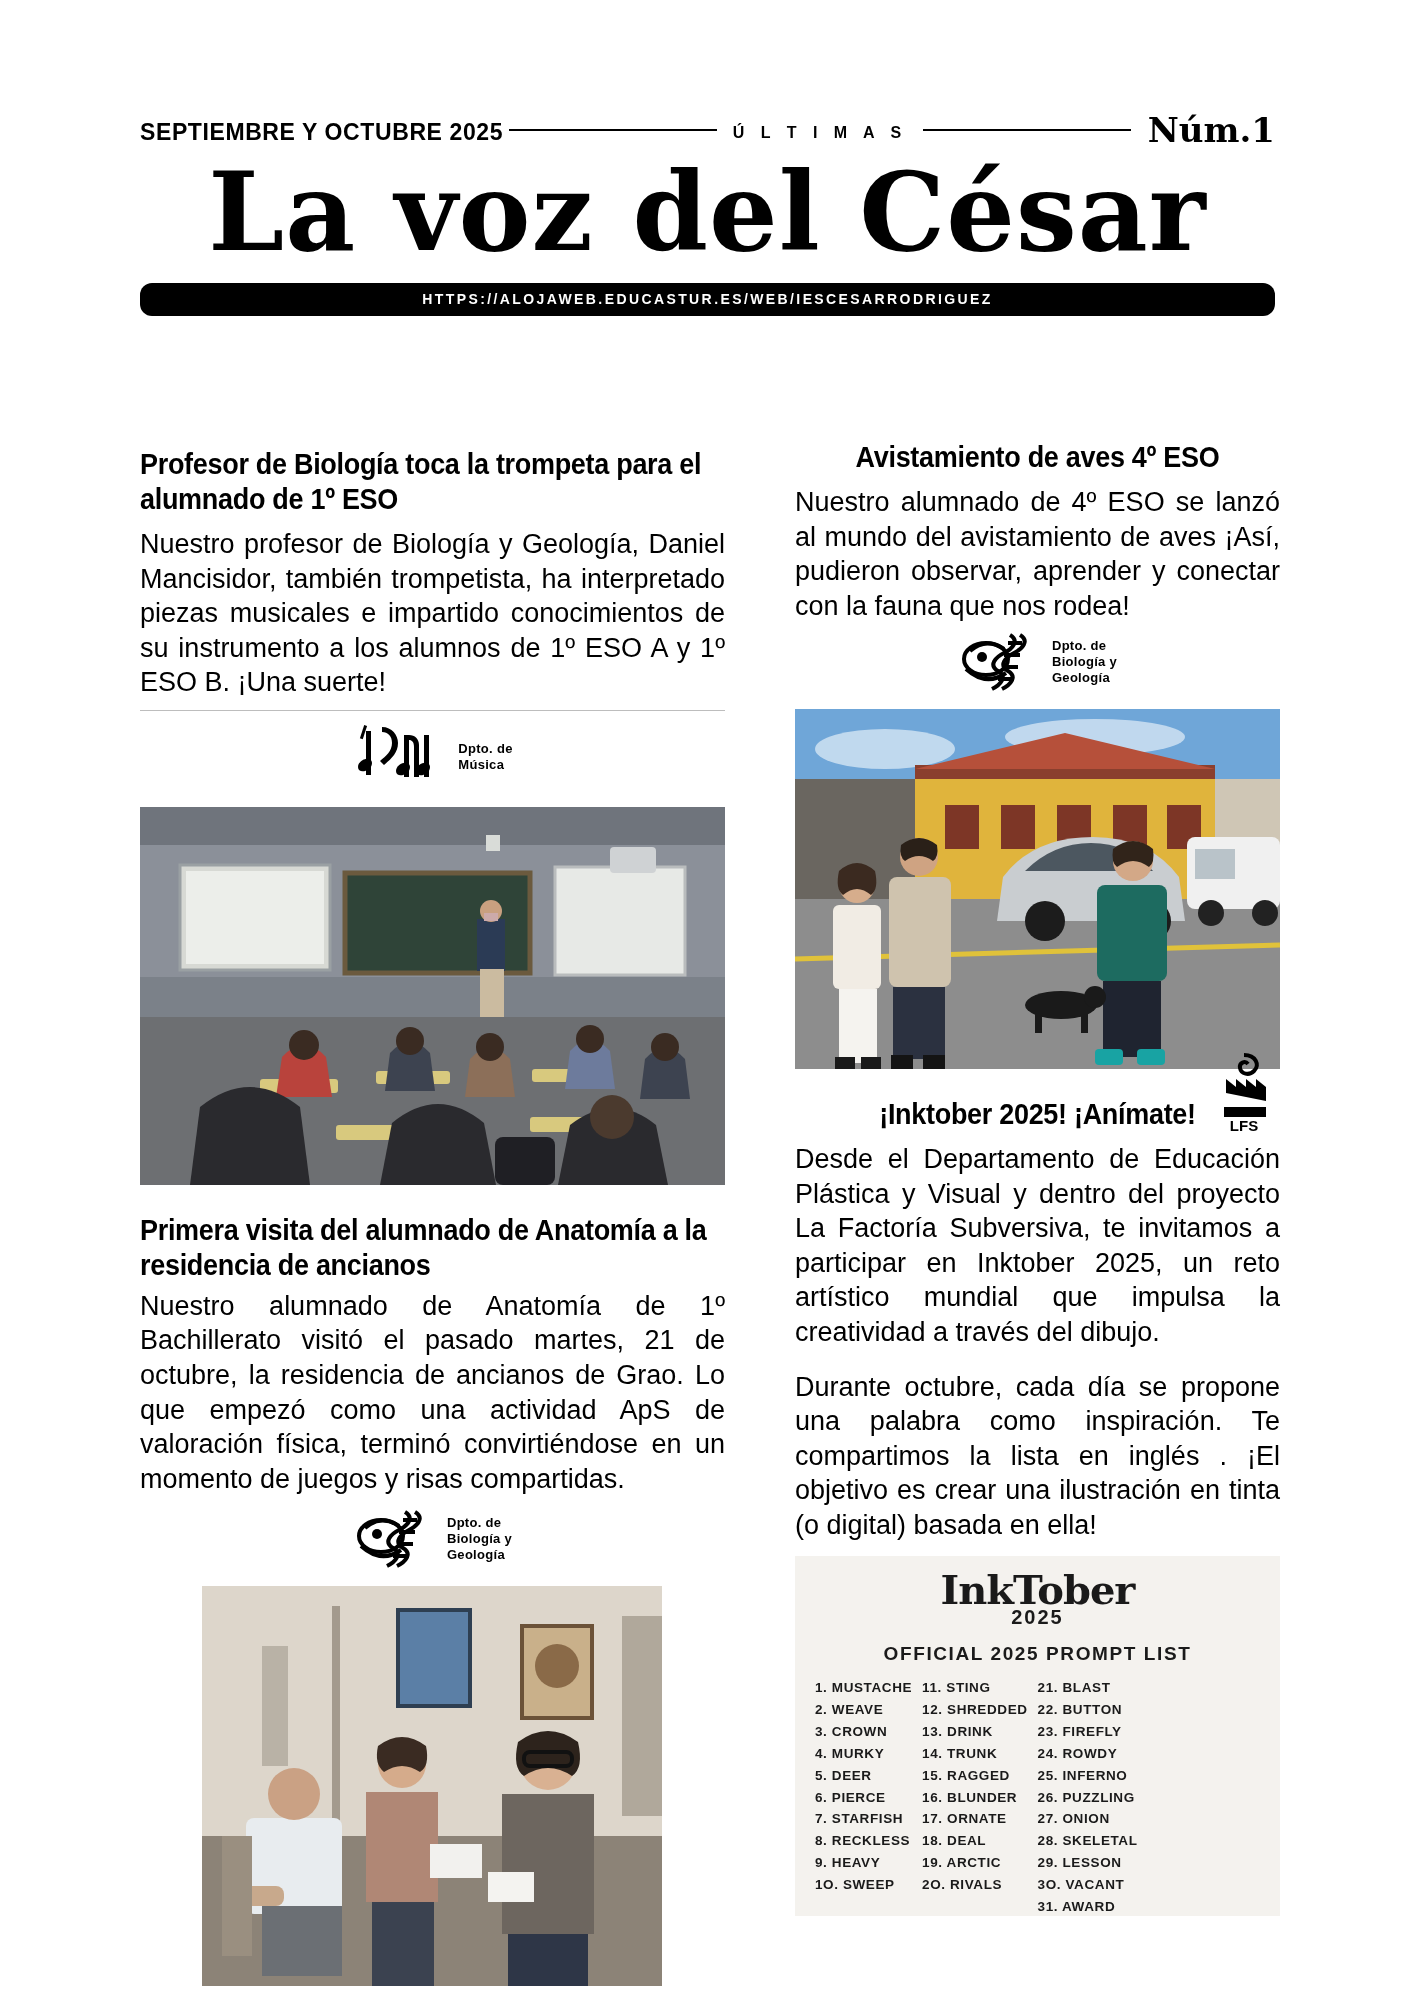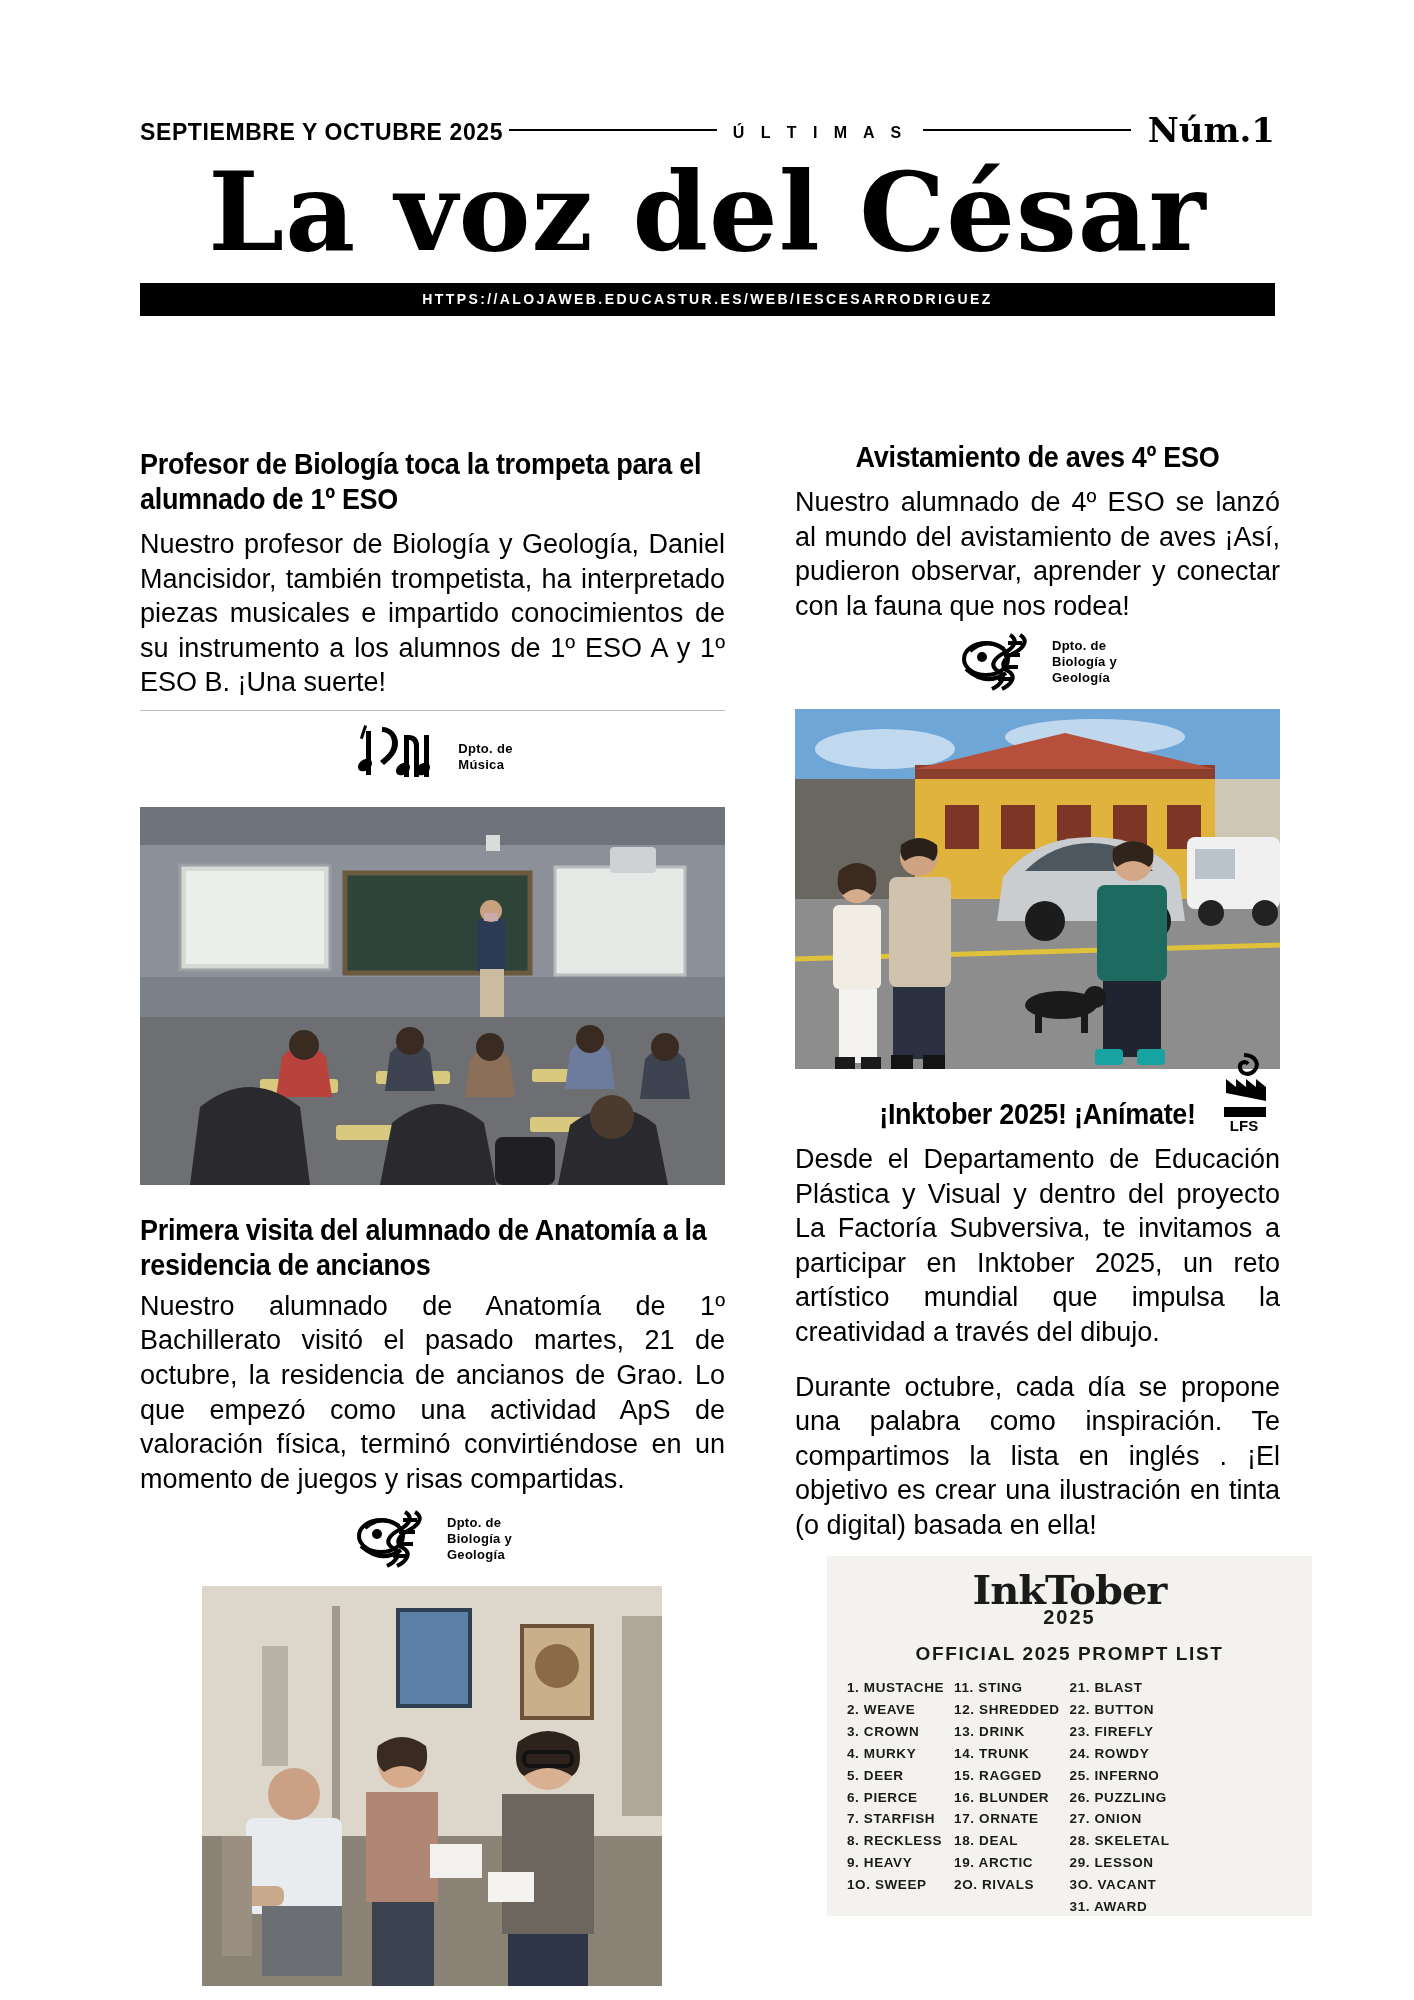--- a/index.html
+++ b/index.html
@@ -86,20 +86,21 @@
   }
   .mast-url-bar {
     margin-top: 14px;
     background: #000;
     color: #fff;
     text-align: center;
     font-size: 14px;
     font-weight: bold;
     letter-spacing: 2.4px;
     padding: 8px 0 9px 0;
+    border-radius: 12px;
   }
 
   
   .col-left {
     position: absolute;
     left: 140px;
     top: 447px;
     width: 585px;
   }
   .col-right {
@@ -168,21 +169,20 @@
   svg { display: block; }
 
   
   .photo-inner { position: absolute; inset: 0; }
 
   .inktober-sheet {
     background: #f4f2ee;
     color: #1a1a1a;
     padding: 10px 14px 14px 14px;
     box-sizing: border-box;
-    margin-left: 32px;
   }
   .inkt-title {
     text-align: center;
     font-family: "DejaVu Serif", serif;
     font-weight: bold;
     font-size: 40px;
     letter-spacing: -1px;
     line-height: 1;
     margin-top: 4px;
   }

